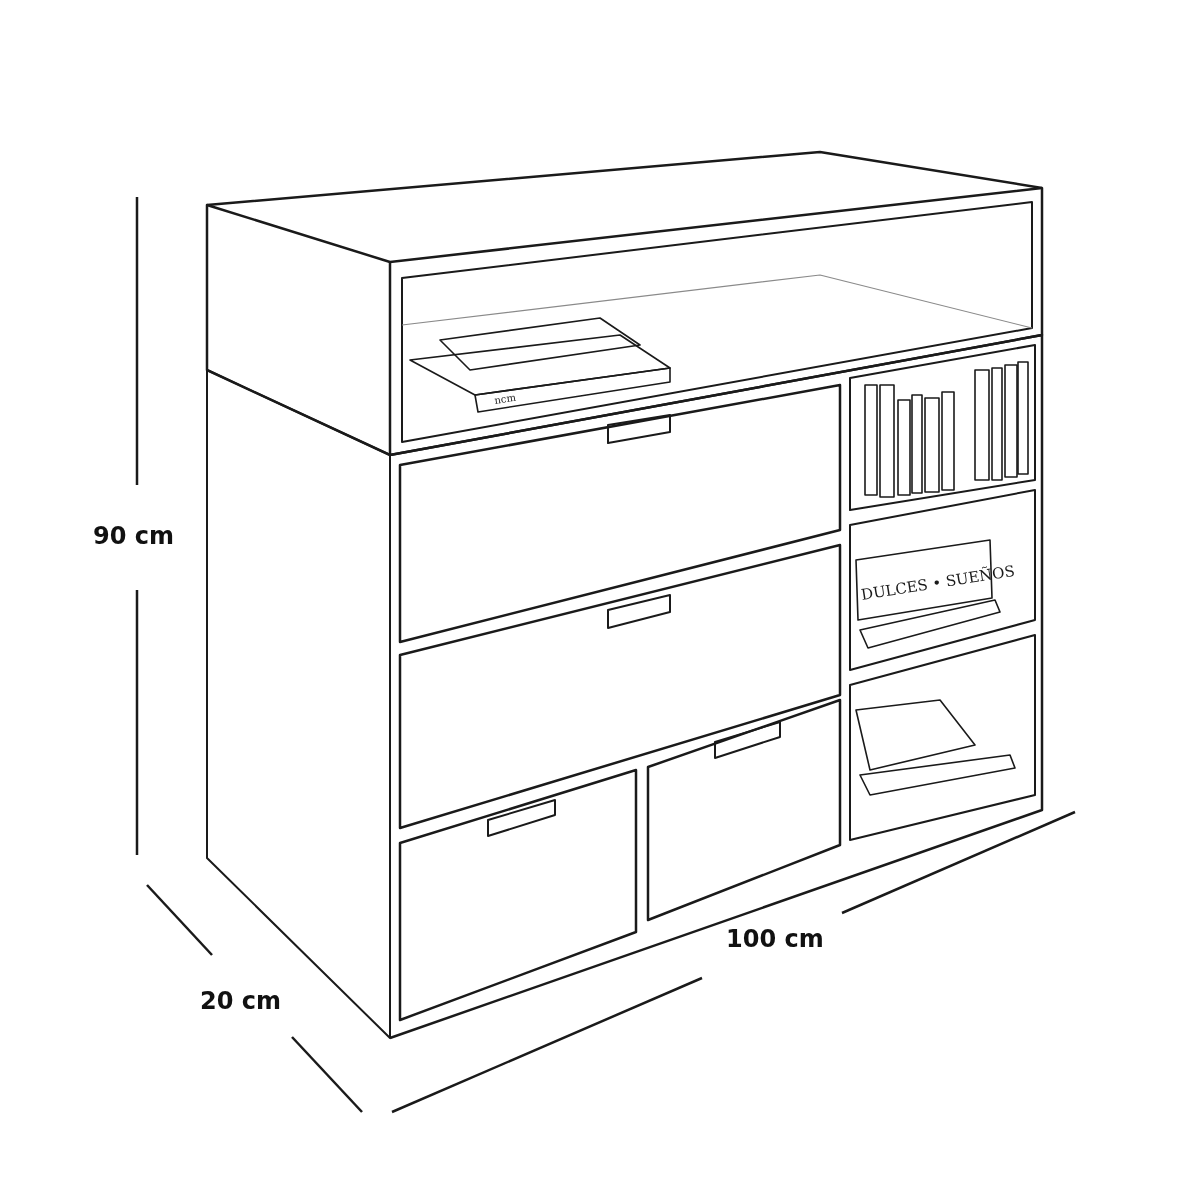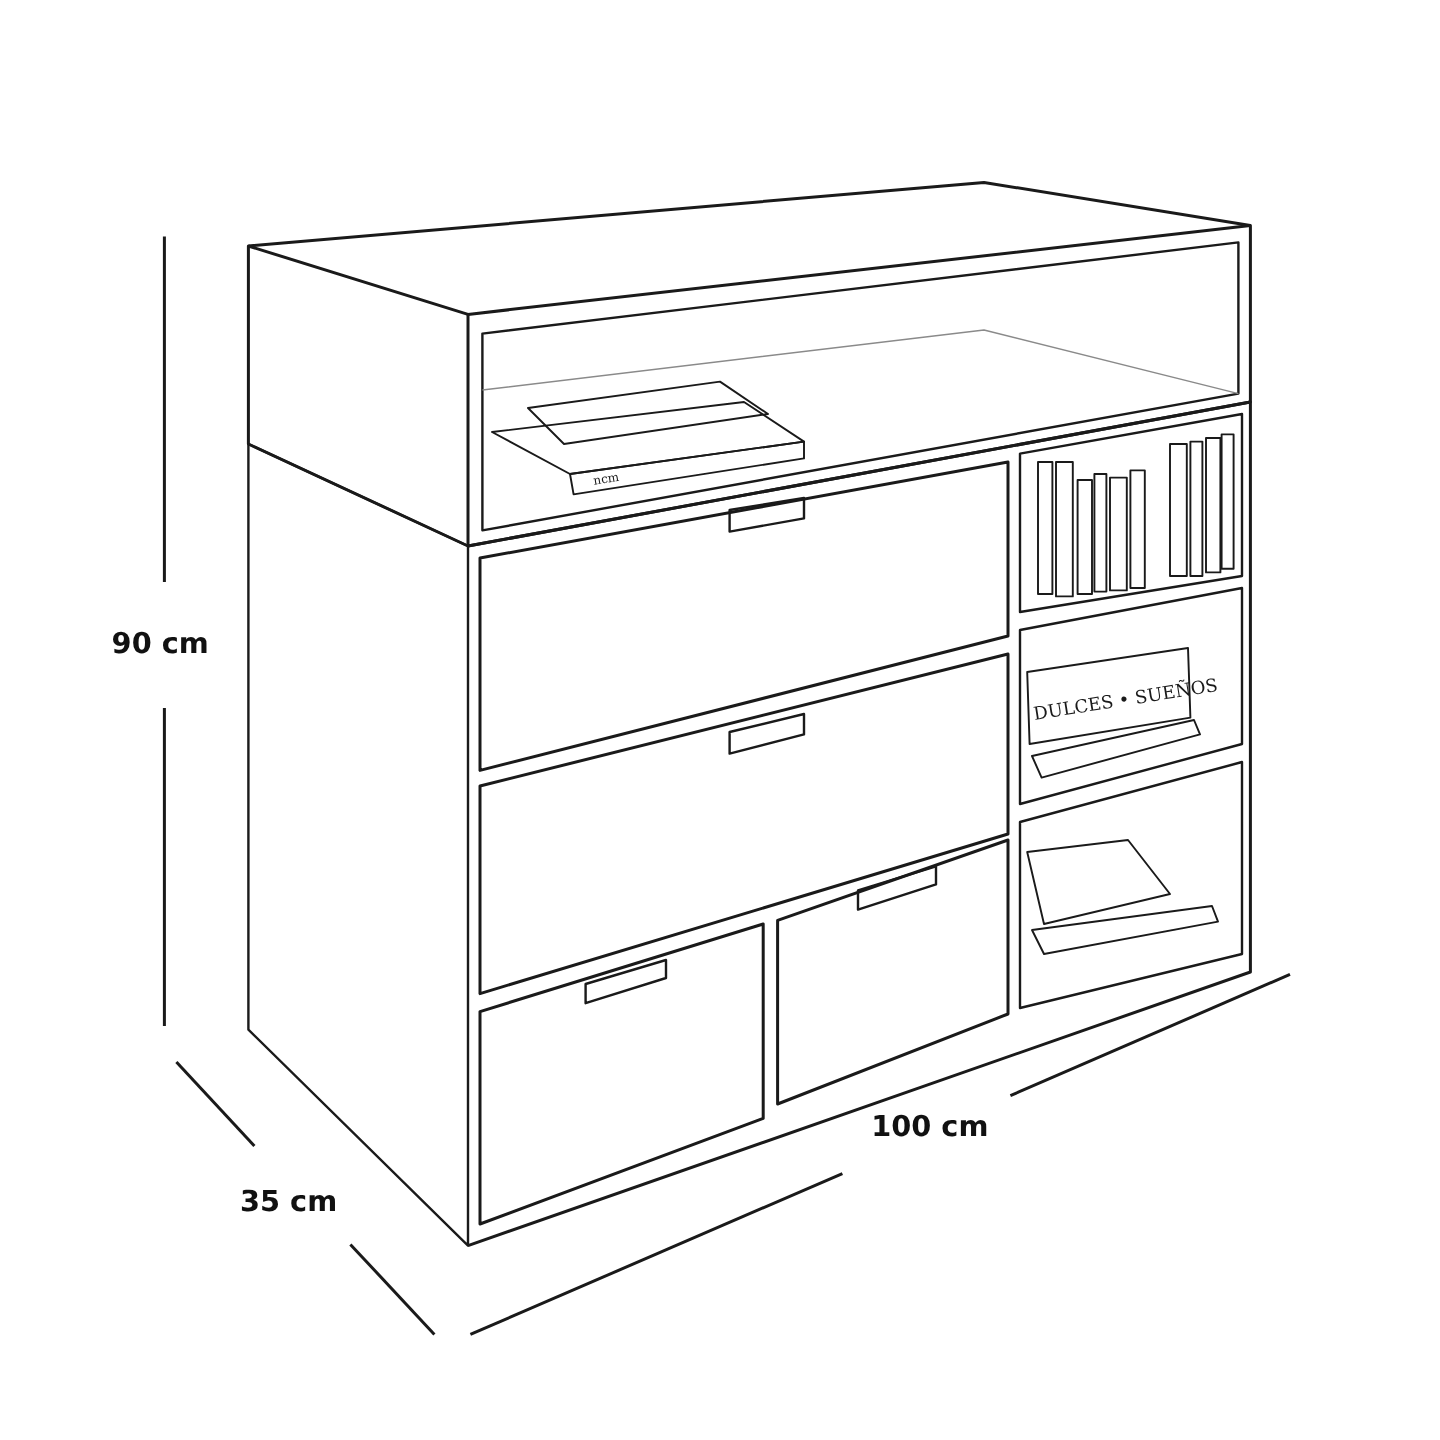--- a/index.html
+++ b/index.html
@@ -99,14 +99,14 @@
       <path d="M856 710 L940 700 L975 745 L870 770 Z"></path>
       <path d="M860 775 L1010 755 L1015 768 L870 795 Z"></path>
     </g>
   </g>
 
   <text x="495" y="404" font-size="10" class="book-text" fill="#1a1a1a" transform="rotate(-9 495 404)">ncm</text>
   <text x="862" y="600" font-size="15" class="book-text" fill="#1a1a1a" transform="rotate(-9 862 600)">DULCES • SUEÑOS</text>
 </svg>
 
 <div class="dim-label" style="left:93px; top:522px;">90 cm</div>
-<div class="dim-label" style="left:200px; top:987px;">35 cm</div>
+<div class="dim-label" style="left:200px; top:987px;">20 cm</div>
 <div class="dim-label" style="left:726px; top:925px;">100 cm</div>
 
 </body></html>

